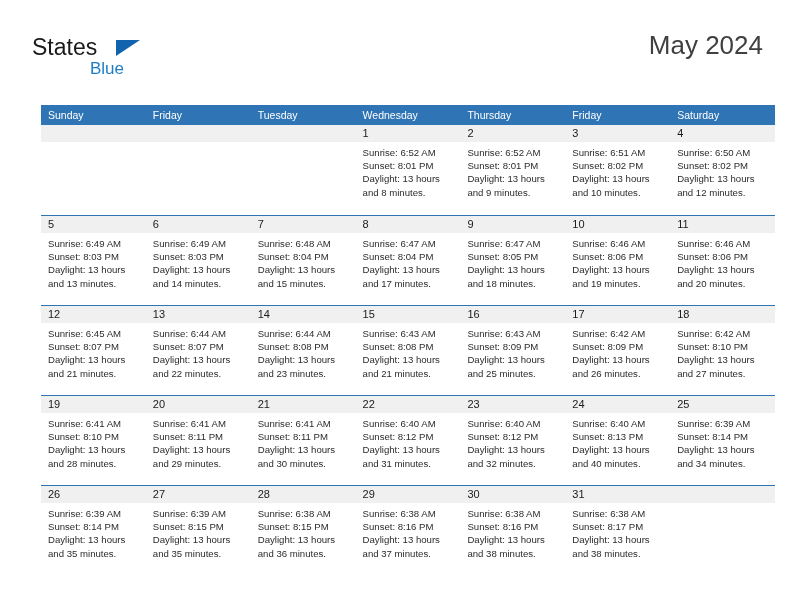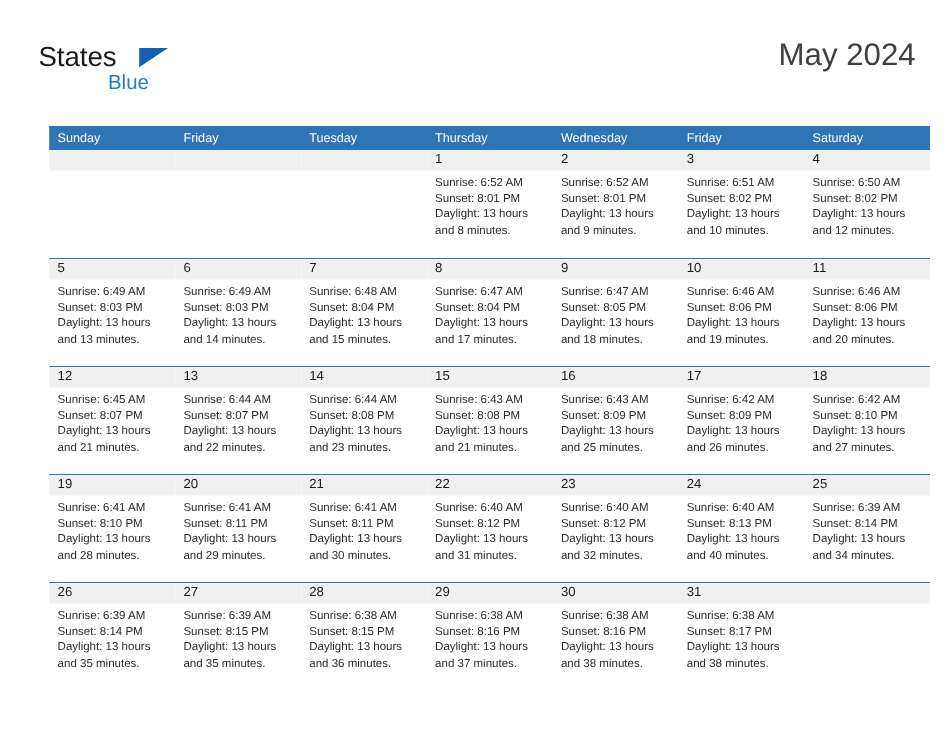--- a/index.html
+++ b/index.html
@@ -171,22 +171,22 @@
     </div>
 
   </div>
 
   <div class="calendar">
 
     <div class="dow-row">
       <div class="dow">Sunday</div>
       <div class="dow">Friday</div>
       <div class="dow">Tuesday</div>
+      <div class="dow">Wednesday</div>
       <div class="dow">Thursday</div>
-      <div class="dow">Wednesday</div>
       <div class="dow">Friday</div>
       <div class="dow">Saturday</div>
     </div>
 
     <div id="weeks-container">
         <div class="week">
           <div class="cell empty">
             <div class="daynum"></div>
           </div>
           <div class="cell empty">

